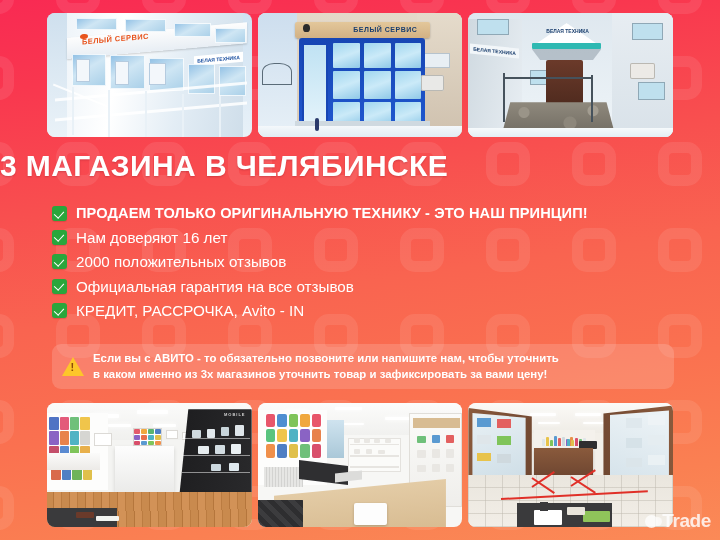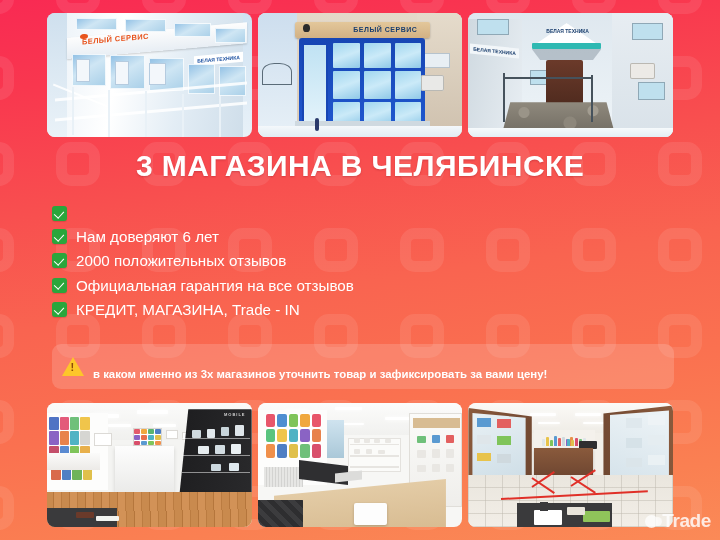--- a/index.html
+++ b/index.html
@@ -256,21 +256,20 @@
             transform-origin:left center; }
   .p6 .tbl6 { position:absolute; left:24%; bottom:0; width:46%; height:19%;
             background:#3a3a3c; }
   .p6 .paper { position:absolute; background:#fff; border-radius:1px; }
   .p6 .micro { position:absolute; left:54%; top:31%; width:9%; height:6%;
             background:#2e2e30; border-radius:1px; }
 
   
   #title {
     position:absolute; left:0; right:0; top:149px;
-    text-align:center;
     font-size:30px; font-weight:bold; color:#ffffff;
     letter-spacing:.4px;
     text-shadow:0 1px 2px rgba(120,10,30,.28);
   }
 
   
   #bullets {
     position:absolute; left:52px; top:205px; right:46px;
   }
   .bullet { display:flex; align-items:flex-start; gap:9px; margin-bottom:7px; }
@@ -488,42 +487,43 @@
       <div class="snow3"></div>
     </div>
 
   </div>
 
   <div id="title">3 МАГАЗИНА В ЧЕЛЯБИНСКЕ</div>
 
   <div id="bullets">
     <div class="bullet b0">
       <span class="tick"></span>
+      <span class="btext">ПРОДАЕМ ТОЛЬКО ОРИГИНАЛЬНУЮ ТЕХНИКУ - ЭТО НАШ ПРИНЦИП!</span>
     </div>
     <div class="bullet bn">
       <span class="tick"></span>
-      <span class="btext">Нам доверяют 6 лет</span>
+      <span class="btext">Нам доверяют 16 лет</span>
     </div>
     <div class="bullet bn">
       <span class="tick"></span>
       <span class="btext">2000 положительных отзывов</span>
     </div>
     <div class="bullet bn">
       <span class="tick"></span>
       <span class="btext">Официальная гарантия на все отзывов</span>
     </div>
     <div class="bullet bn">
       <span class="tick"></span>
-      <span class="btext">КРЕДИТ, МАГАЗИНА, Trade - IN</span>
+      <span class="btext">КРЕДИТ, РАССРОЧКА, Avito - IN</span>
     </div>
   </div>
 
   <div id="warn">
     <span class="wicon"></span>
-    <span class="wtext"><br><span>в каком именно из 3х магазинов уточнить товар и зафиксировать за вами цену!</span></span>
+    <span class="wtext"><span>Если вы с АВИТО - то обязательно позвоните или напишите нам, чтобы уточнить</span><br><span>в каком именно из 3х магазинов уточнить товар и зафиксировать за вами цену!</span></span>
   </div>
 
   <div class="photo-row" id="row-bottom">
 
     <div class="photo p4">
       <div class="ceil"></div>
       <div class="lamp" style="left:22%;top:9%;width:13%;height:3%;"></div>
       <div class="lamp" style="left:44%;top:6%;width:15%;height:3%;"></div>
       <div class="lamp" style="left:30%;top:17%;width:11%;height:2.5%;"></div>
       <div class="lamp" style="left:52%;top:17%;width:11%;height:2.5%;"></div>

